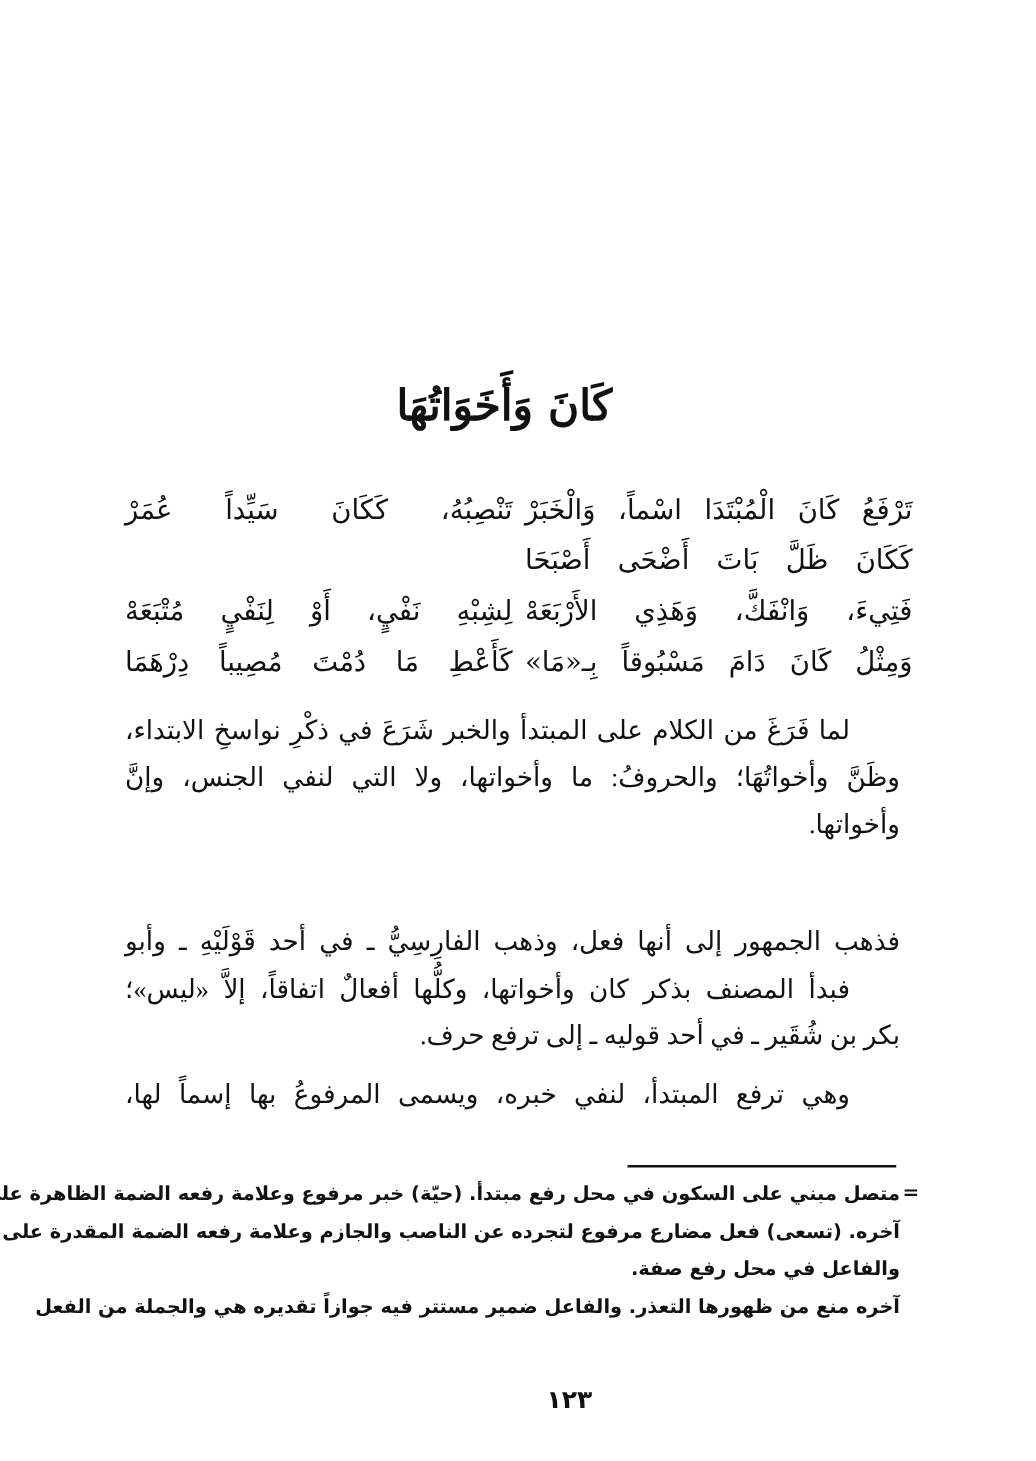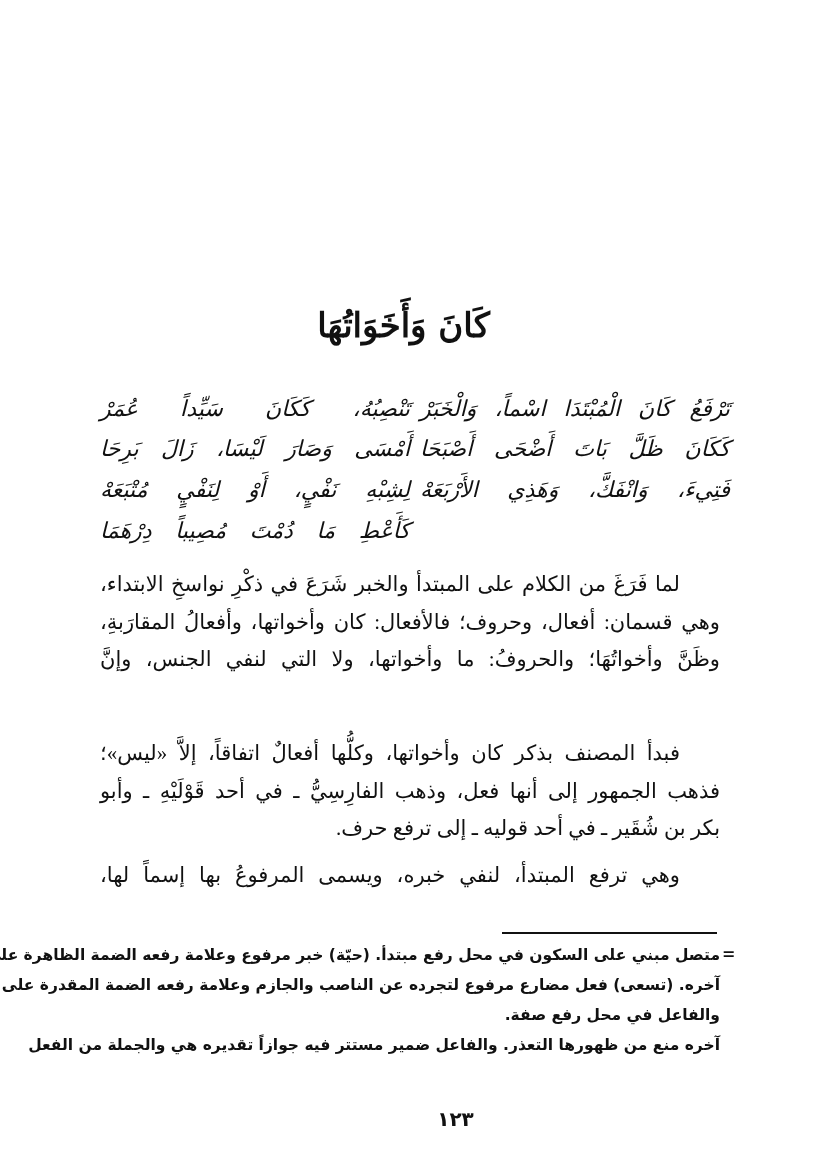--- a/index.html
+++ b/index.html
@@ -3,21 +3,21 @@
 <meta charset="utf-8">
 <style>
   html, body { margin:0; padding:0; background:#ffffff; }
   body { width:829px; height:1169px; position:relative; overflow:hidden;
          font-family:"DejaVu Serif", "Liberation Serif", serif; color:#111; }
   .page { position:absolute; left:0; top:0; width:829px; height:1169px; direction:rtl; }
   .title { position:absolute; top:295px; left:0; width:807px; text-align:center;
            font-size:34px; font-weight:bold; line-height:60px; }
   .verse { position:absolute; left:100px; width:630px; height:36px; }
   .hemi { position:absolute; top:0; width:310px; font-size:22px; line-height:36px;
-          white-space:nowrap; text-align:justify; text-align-last:justify;font-style:italic; }
+          white-space:nowrap; text-align:justify; text-align-last:justify; }
   .hemi.right { right:0; }
   .hemi.left  { left:0; }
   .para { position:absolute; left:100px; width:620px; font-size:21px; line-height:37.5px;
           text-align:justify; font-family:Liberation Serif, serif; }
   .para .line { display:block; white-space:nowrap; text-align:justify; text-align-last:justify; }
   .para .line.last { text-align-last:right; }
   .indent { padding-right:40px; }
   .rule { position:absolute; top:932px; left:502px; width:215px; height:2px; background:#111; }
   .fn { position:absolute; left:90px; width:630px; font-size:15.5px; line-height:30px;
         font-weight:bold; font-family:"DejaVu Sans", "Liberation Sans", sans-serif; }
@@ -33,39 +33,39 @@
 <div class="page">
 
   <div class="title">كَانَ وَأَخَوَاتُهَا</div>
 
   <div class="verse" style="top:391px">
     <div class="hemi right">تَرْفَعُ كَانَ الْمُبْتَدَا اسْماً، وَالْخَبَرْ</div>
     <div class="hemi left">تَنْصِبُهُ، كَكَانَ سَيِّداً عُمَرْ</div>
   </div>
   <div class="verse" style="top:431px">
     <div class="hemi right">كَكَانَ ظَلَّ بَاتَ أَضْحَى أَصْبَحَا</div>
-    <div class="hemi left">أَمْسَى وَصَارَ لَيْسَا، زَالَ بَرِحَا</div>
   </div>
   <div class="verse" style="top:472px">
     <div class="hemi right">فَتِيءَ، وَانْفَكَّ، وَهَذِي الأَرْبَعَهْ</div>
     <div class="hemi left">لِشِبْهِ نَفْيٍ، أَوْ لِنَفْيٍ مُتْبَعَهْ</div>
   </div>
   <div class="verse" style="top:513px">
+    <div class="hemi right">وَمِثْلُ كَانَ دَامَ مَسْبُوقاً بِـ«مَا»</div>
     <div class="hemi left">كَأَعْطِ مَا دُمْتَ مُصِيباً دِرْهَمَا</div>
   </div>
 
   <div class="para" style="top:566px">
     <span class="line indent">لما فَرَغَ من الكلام على المبتدأ والخبر شَرَعَ في ذكْرِ نواسخِ الابتداء،</span>
-    <span class="line">وهي قسمان: أفعال، وحروف؛ فالأفعال: كان وأخواتها، وأفعالُ المقارَبةِ،</span>
     <span class="line">وظَنَّ وأخواتُهَا؛ والحروفُ: ما وأخواتها، ولا التي لنفي الجنس، وإنَّ</span>
+    <span class="line last">وأخواتها.</span>
   </div>
 
   <div class="para" style="top:735px">
+    <span class="line">فذهب الجمهور إلى أنها فعل، وذهب الفارِسِيُّ ـ في أحد قَوْلَيْهِ ـ وأبو</span>
     <span class="line indent">فبدأ المصنف بذكر كان وأخواتها، وكلُّها أفعالٌ اتفاقاً، إلاَّ «ليس»؛</span>
-    <span class="line">فذهب الجمهور إلى أنها فعل، وذهب الفارِسِيُّ ـ في أحد قَوْلَيْهِ ـ وأبو</span>
     <span class="line last">بكر بن شُقَير ـ في أحد قوليه ـ إلى ترفع حرف.</span>
   </div>
 
   <div class="para" style="top:857px">
     <span class="line indent">وهي ترفع المبتدأ، لنفي خبره، ويسمى المرفوعُ بها إسماً لها،</span>
   </div>
 
   <div class="rule"></div>
 
   <div class="eq">=</div>

